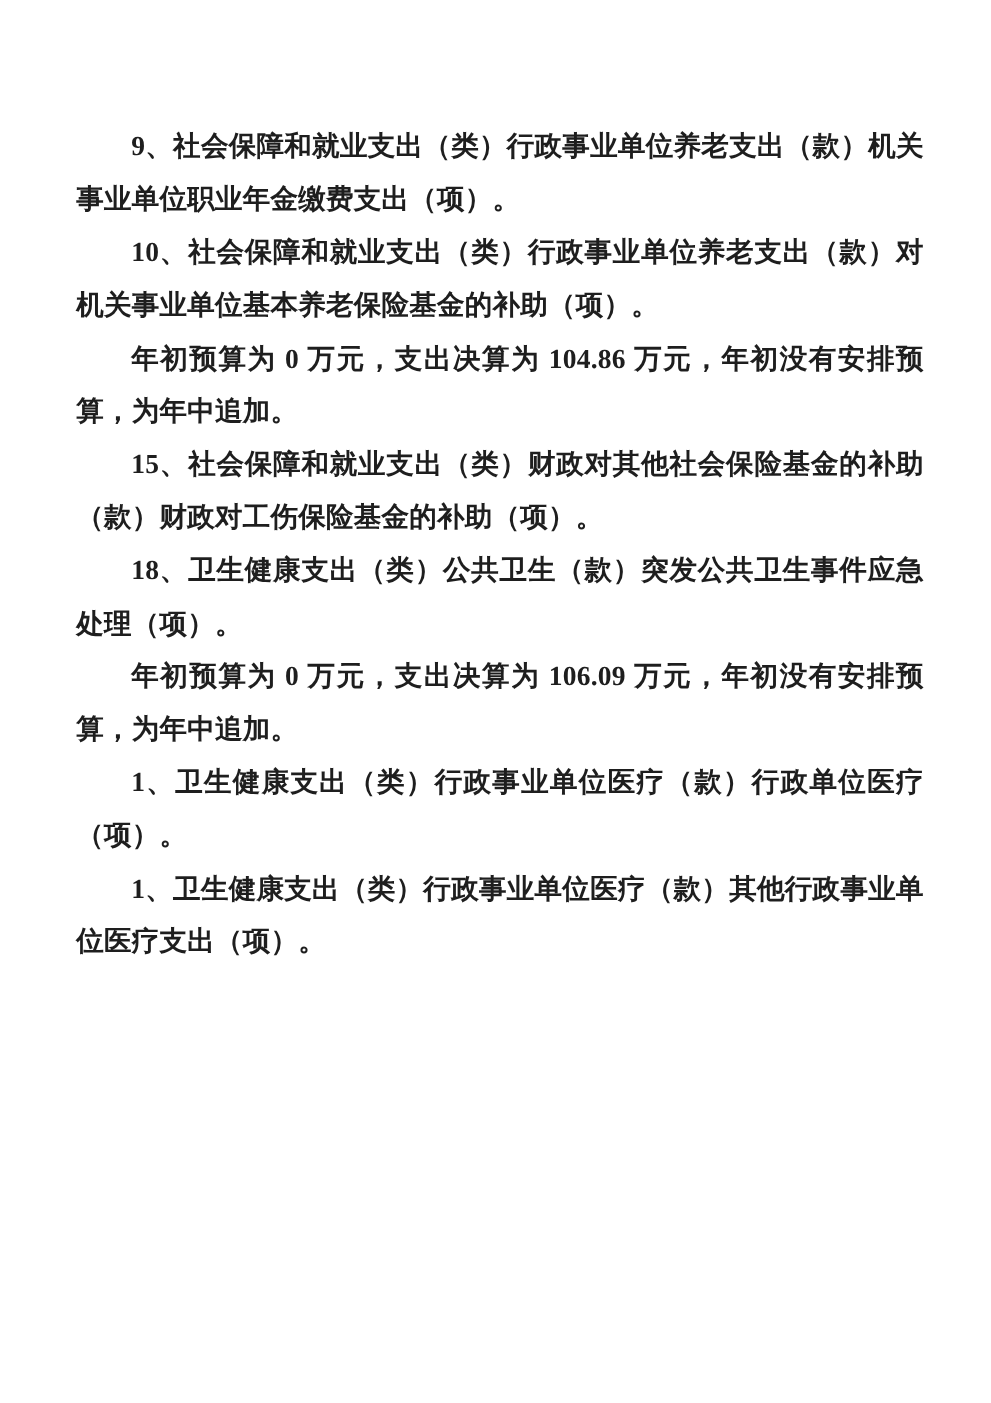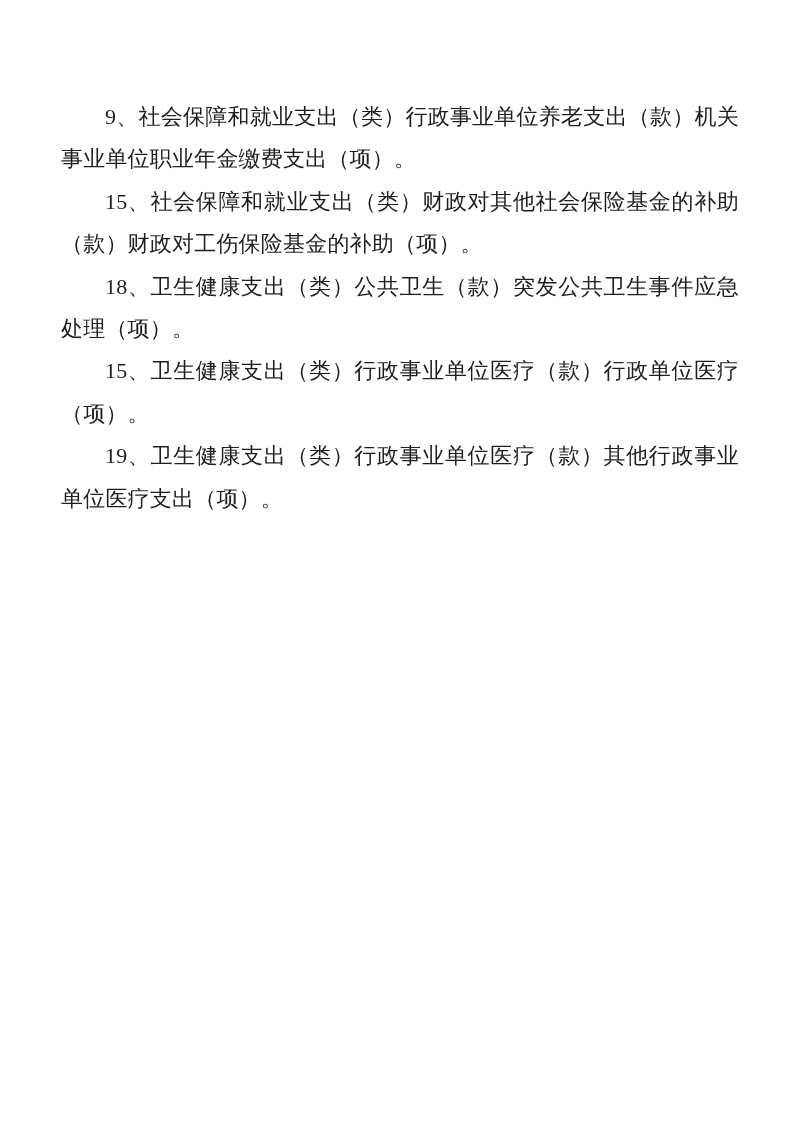--- a/index.html
+++ b/index.html
@@ -8,20 +8,21 @@
     background: #ffffff;
   }
   .page {
     position: relative;
     width: 793px;
     height: 1008px;
     background: #ffffff;
     overflow: hidden;
     font-family: "Liberation Serif", serif;
     color: #1e1e1e;
+    font-weight: bold;
   }
   .doc-body {
     position: absolute;
     left: 61px;
     top: 96px;
     width: 678px;
   }
   .para {
     margin: 0;
     padding: 0;
@@ -44,19 +45,22 @@
     color: #be185d;
     letter-spacing: 1px;
   }
 </style>
 </head>
 <body>
 
 <div class="page">
   <div class="doc-body">
     <p class="para">9、社会保障和就业支出（类）行政事业单位养老支出（款）机关事业单位职业年金缴费支出（项）。</p>
+    <p class="para">10、社会保障和就业支出（类）行政事业单位养老支出（款）对机关事业单位基本养老保险基金的补助（项）。</p>
+    <p class="para">年初预算为 0 万元，支出决算为 104.86 万元，年初没有安排预算，为年中追加。</p>
     <p class="para">15、社会保障和就业支出（类）财政对其他社会保险基金的补助（款）财政对工伤保险基金的补助（项）。</p>
     <p class="para">18、卫生健康支出（类）公共卫生（款）突发公共卫生事件应急处理（项）。</p>
-    <p class="para">15、卫生健康支出（类）行政事业单位医疗（款）行政单位医疗（项）。</p>
-    <p class="para">19、卫生健康支出（类）行政事业单位医疗（款）其他行政事业单位医疗支出（项）。</p>
+    <p class="para">年初预算为 0 万元，支出决算为 106.09 万元，年初没有安排预算，为年中追加。</p>
+    <p class="para">1、卫生健康支出（类）行政事业单位医疗（款）行政单位医疗（项）。</p>
+    <p class="para">1、卫生健康支出（类）行政事业单位医疗（款）其他行政事业单位医疗支出（项）。</p>
   </div>
   <div class="page-footer">- 11 -</div>
 </div>
 
 </body></html>

